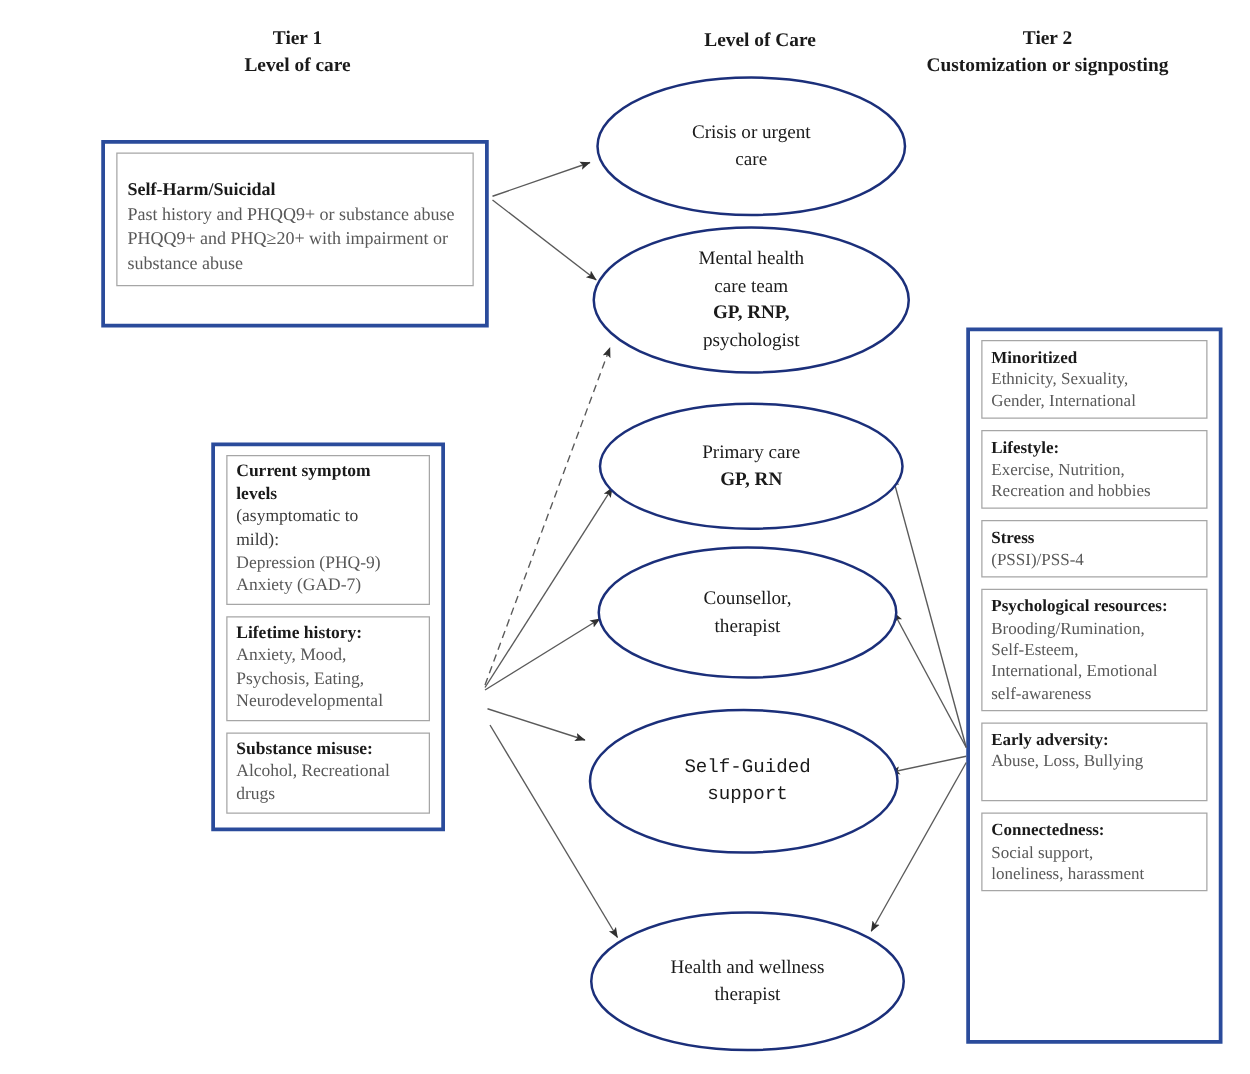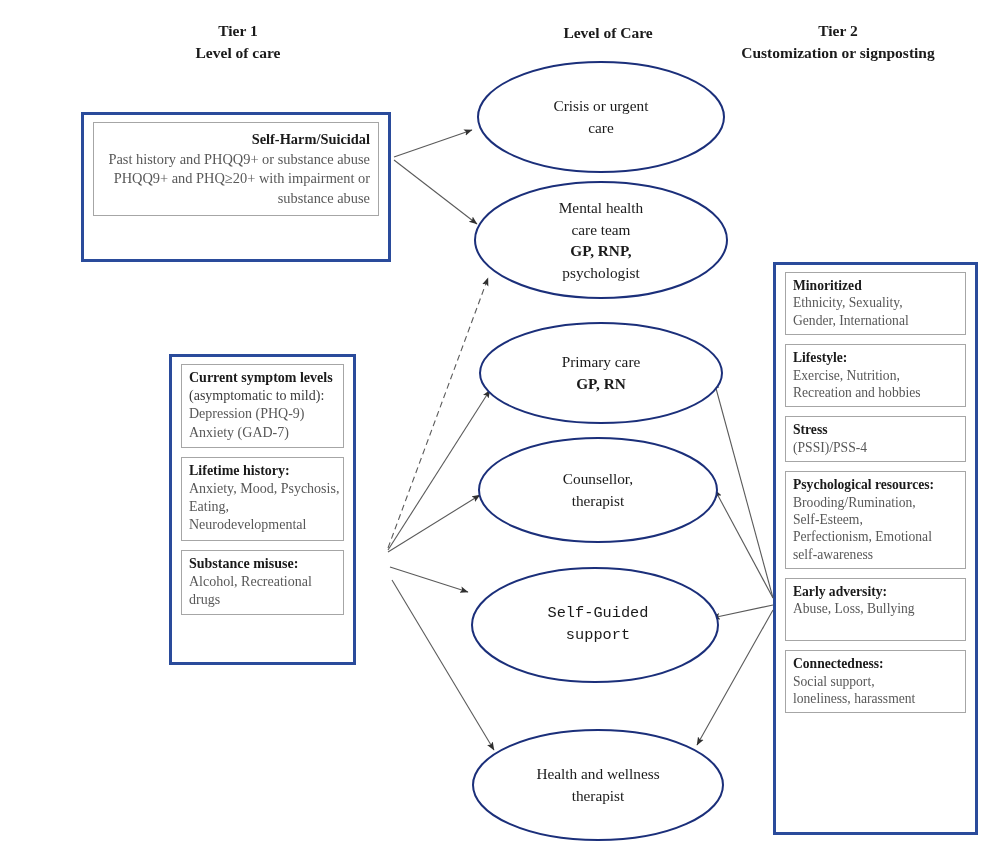--- a/index.html
+++ b/index.html
@@ -48,37 +48,37 @@
   }
   #panel-selfharm { left: 53px;  top: 112px; width: 310px; height: 150px; }
   #panel-tier1b   { left: 141px; top: 354px; width: 187px; height: 311px; }
   #panel-tier2    { left: 745px; top: 262px; width: 205px; height: 573px; }
 
   
   .card {
     box-sizing: border-box;
     border: 1px solid #a6a6a6;
     background: #ffffff;
-    padding: 4px 3px 5px 7px;
+    padding: 4px 21px 5px 7px;
     margin-bottom: 9px;
     font-size: 14.2px;
     line-height: 1.30;
     color: #585858;
   }
   .card:last-child { margin-bottom: 0; }
   .card .ttl {
     font-weight: bold;
     color: #1a1a1a;
   }
   .card .sub {
     color: #3a3a3a;
   }
   .card p { margin: 0; }
 
-  #panel-selfharm .card { font-size: 14.4px; line-height: 1.36; padding: 7px 8px 7px 8px; text-align: right; }
+  #panel-selfharm .card { font-size: 14.4px; line-height: 1.36; padding: 20px 8px 7px 8px; }
   #panel-tier1b  .card { font-size: 14.0px; }
   #panel-tier2   .card { font-size: 13.6px; line-height: 1.28; }
 
   
   #vector {
     position: absolute;
     left: 0; top: 0;
     width: 1000px; height: 859px;
     pointer-events: none;
   }
@@ -149,21 +149,21 @@
       <p>Recreation and hobbies</p>
     </div>
     <div class="card">
       <p class="ttl">Stress</p>
       <p>(PSSI)/PSS-4</p>
     </div>
     <div class="card">
       <p class="ttl">Psychological resources:</p>
       <p>Brooding/Rumination,</p>
       <p>Self-Esteem,</p>
-      <p>Perfectionism, Emotional</p>
+      <p>International, Emotional</p>
       <p>self-awareness</p>
     </div>
     <div class="card">
       <p class="ttl">Early adversity:</p>
       <p>Abuse, Loss, Bullying</p>
       <p>&nbsp;</p>
     </div>
     <div class="card">
       <p class="ttl">Connectedness:</p>
       <p>Social support,</p>

